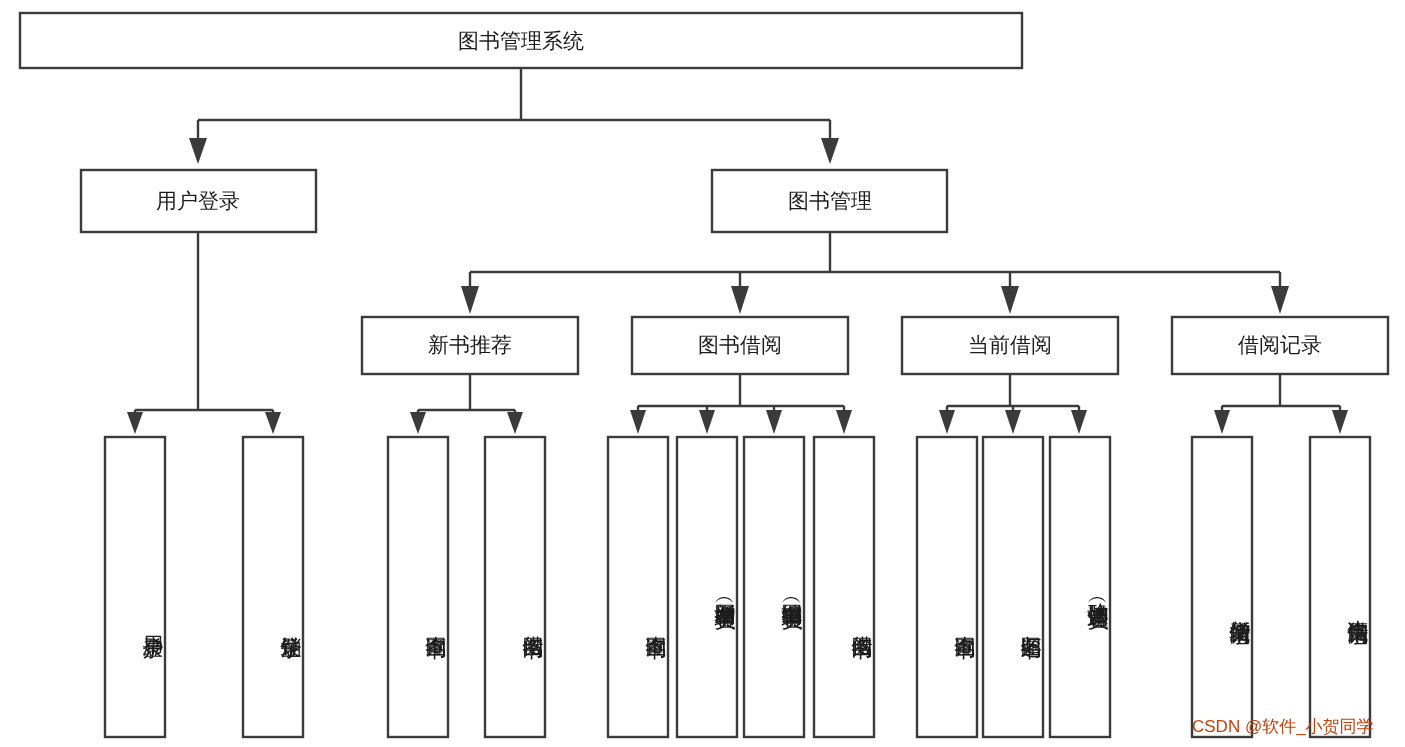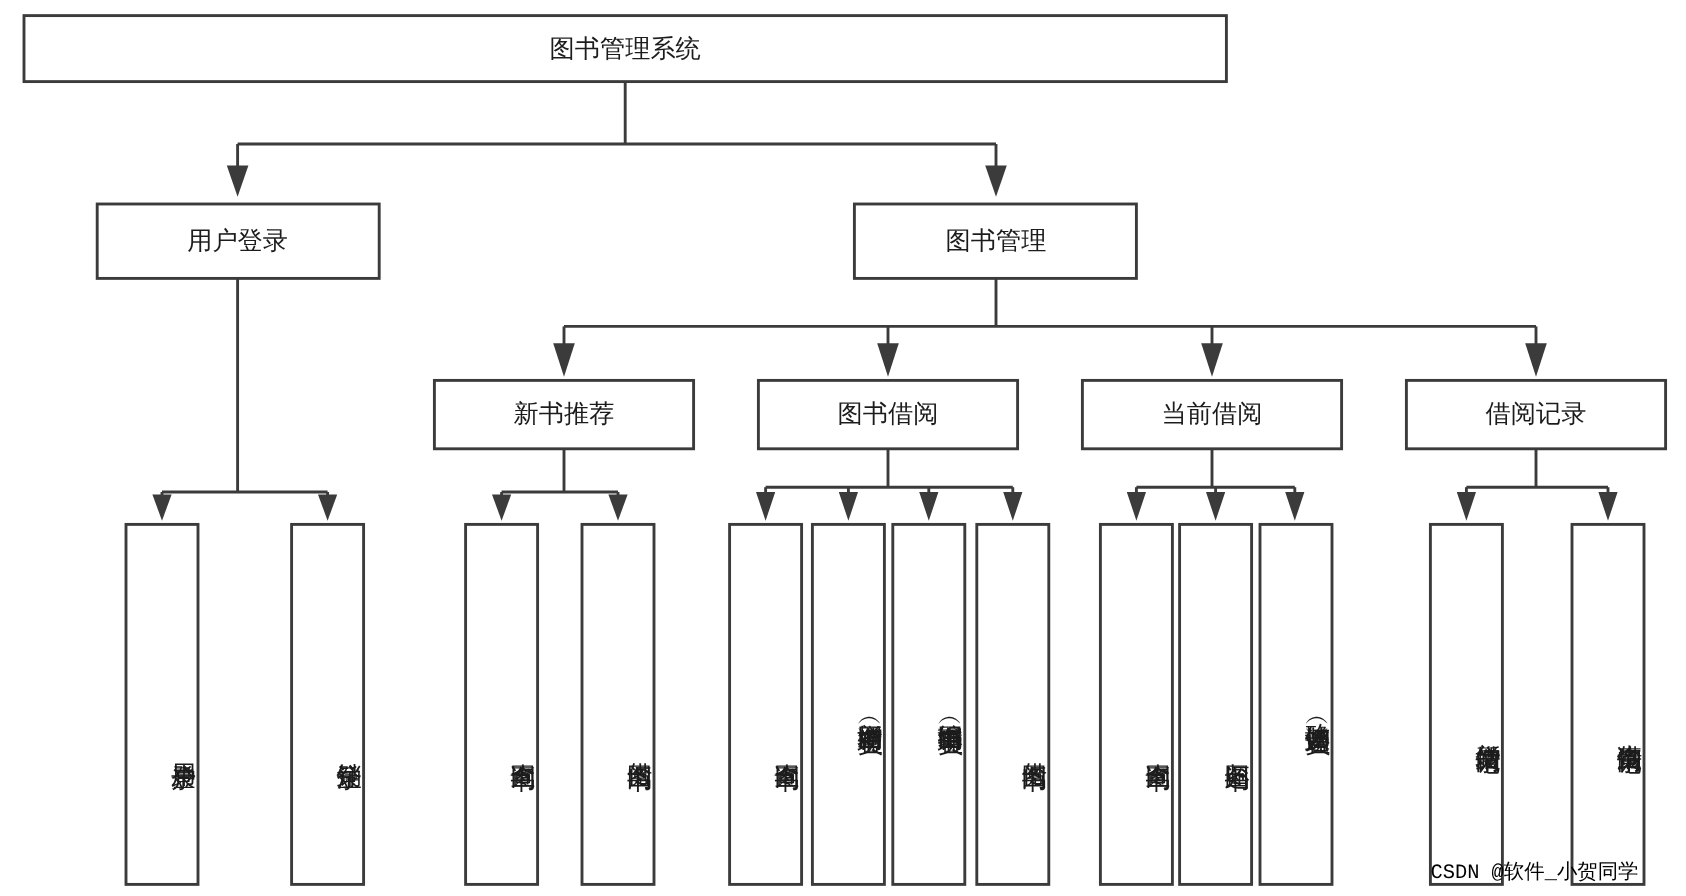--- a/index.html
+++ b/index.html
@@ -60,23 +60,23 @@
     letter-spacing: 1px;
     white-space: nowrap;
     text-align: center;
     display: flex;
     align-items: flex-start;
     justify-content: center;
     pointer-events: none;
   }
   .watermark {
     position: absolute;
-    font-family: Liberation Mono, monospace;
+    font-family: Liberation Sans, sans-serif;
     font-size: 17px;
-    color: #000000;
+    color: #c2410c;
     white-space: nowrap;
   }
 </style>
 </head>
 <body>
 
 <div id="diagram-root">
 
   <svg class="diagram-canvas" viewBox="0 0 1405 747">
 

